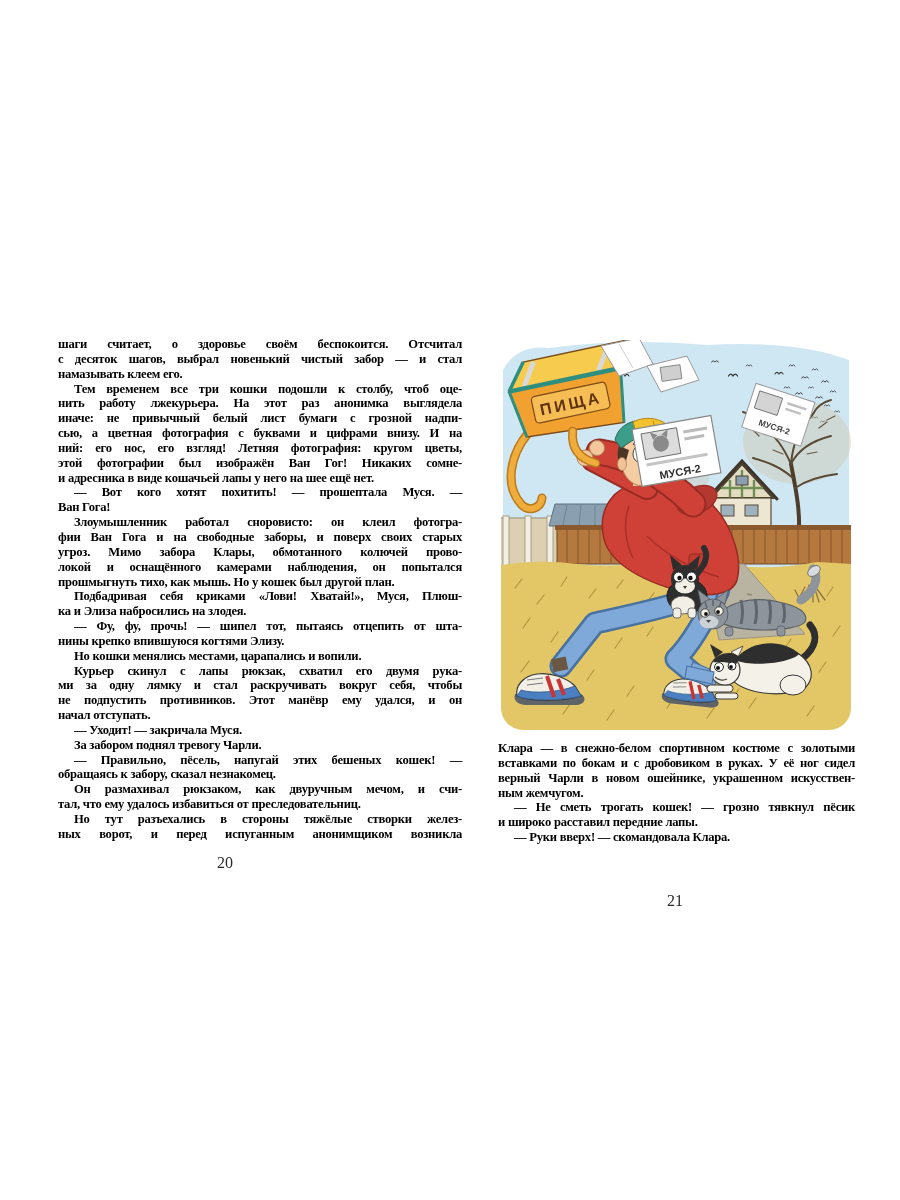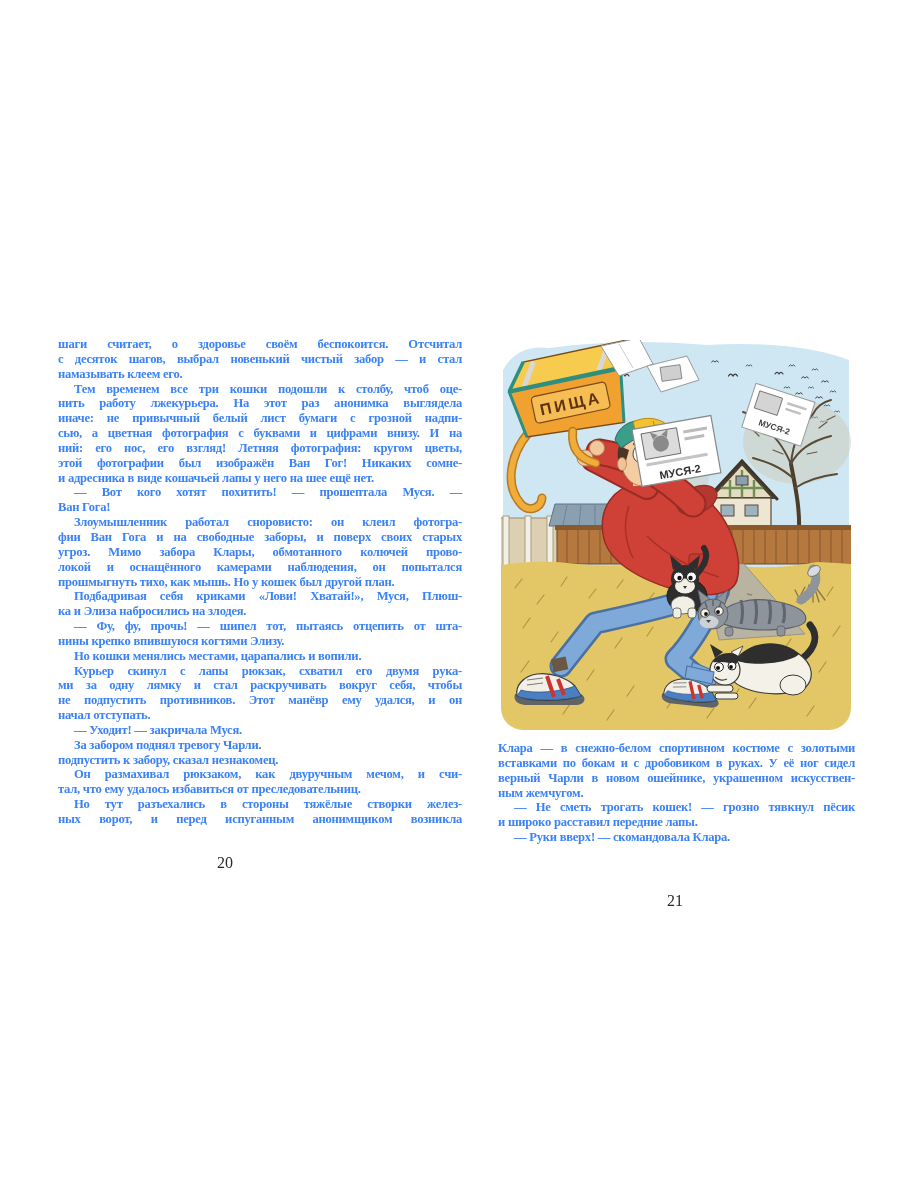--- a/index.html
+++ b/index.html
@@ -2,21 +2,21 @@
 <html><head>
 <meta charset="utf-8">
 <style>
   html,body{margin:0;padding:0;}
   body{
     width:900px;height:1200px;background:#ffffff;position:relative;
     font-family:"Liberation Serif", serif;color:#222;overflow:hidden;
   }
   .text-block{
     position:absolute;font-size:12.6px;font-weight:bold;line-height:14.85px;
-    letter-spacing:-0.25px;color:#3b82f6;
+    letter-spacing:-0.25px;color:#000000;
   }
   #leftText{left:58px;top:337px;width:404px;}
   #rightText{left:498px;top:741px;width:357px;}
   .line{text-align:justify;text-align-last:justify;white-space:nowrap;overflow:visible;}
   .line.last{text-align-last:left;}
   .line.indent{text-indent:16px;}
   .folio{
     position:absolute;top:854px;width:450px;text-align:center;
     font-size:16px;font-weight:normal;color:#2a2a2a;letter-spacing:0;
   }
@@ -49,21 +49,22 @@
     <div class="line last">ка и Элиза набросились на злодея.</div>
     <div class="line indent">— Фу, фу, прочь! — шипел тот, пытаясь отцепить от шта-</div>
     <div class="line last">нины крепко впившуюся когтями Элизу.</div>
     <div class="line indent last">Но кошки менялись местами, царапались и вопили.</div>
     <div class="line indent">Курьер скинул с лапы рюкзак, схватил его двумя рука-</div>
     <div class="line">ми за одну лямку и стал раскручивать вокруг себя, чтобы</div>
     <div class="line">не подпустить противников. Этот манёвр ему удался, и он</div>
     <div class="line last">начал отступать.</div>
     <div class="line indent last">— Уходит! — закричала Муся.</div>
     <div class="line indent last">За забором поднял тревогу Чарли.</div>
-    <div class="line last">подпустить к забору, сказал незнакомец.</div>
+    <div class="line indent">— Правильно, пёсель, напугай этих бешеных кошек! —</div>
+    <div class="line last">обращаясь к забору, сказал незнакомец.</div>
     <div class="line indent">Он размахивал рюкзаком, как двуручным мечом, и счи-</div>
     <div class="line last">тал, что ему удалось избавиться от преследовательниц.</div>
     <div class="line indent">Но тут разъехались в стороны тяжёлые створки желез-</div>
     <div class="line">ных ворот, и перед испуганным анонимщиком возникла</div>
   </div>
 <div class="folio folio-left">20</div>
 
 <svg id="illustration" viewBox="0 0 358 398" xmlns="http://www.w3.org/2000/svg">
   <defs>
     <clipPath id="artClip">

